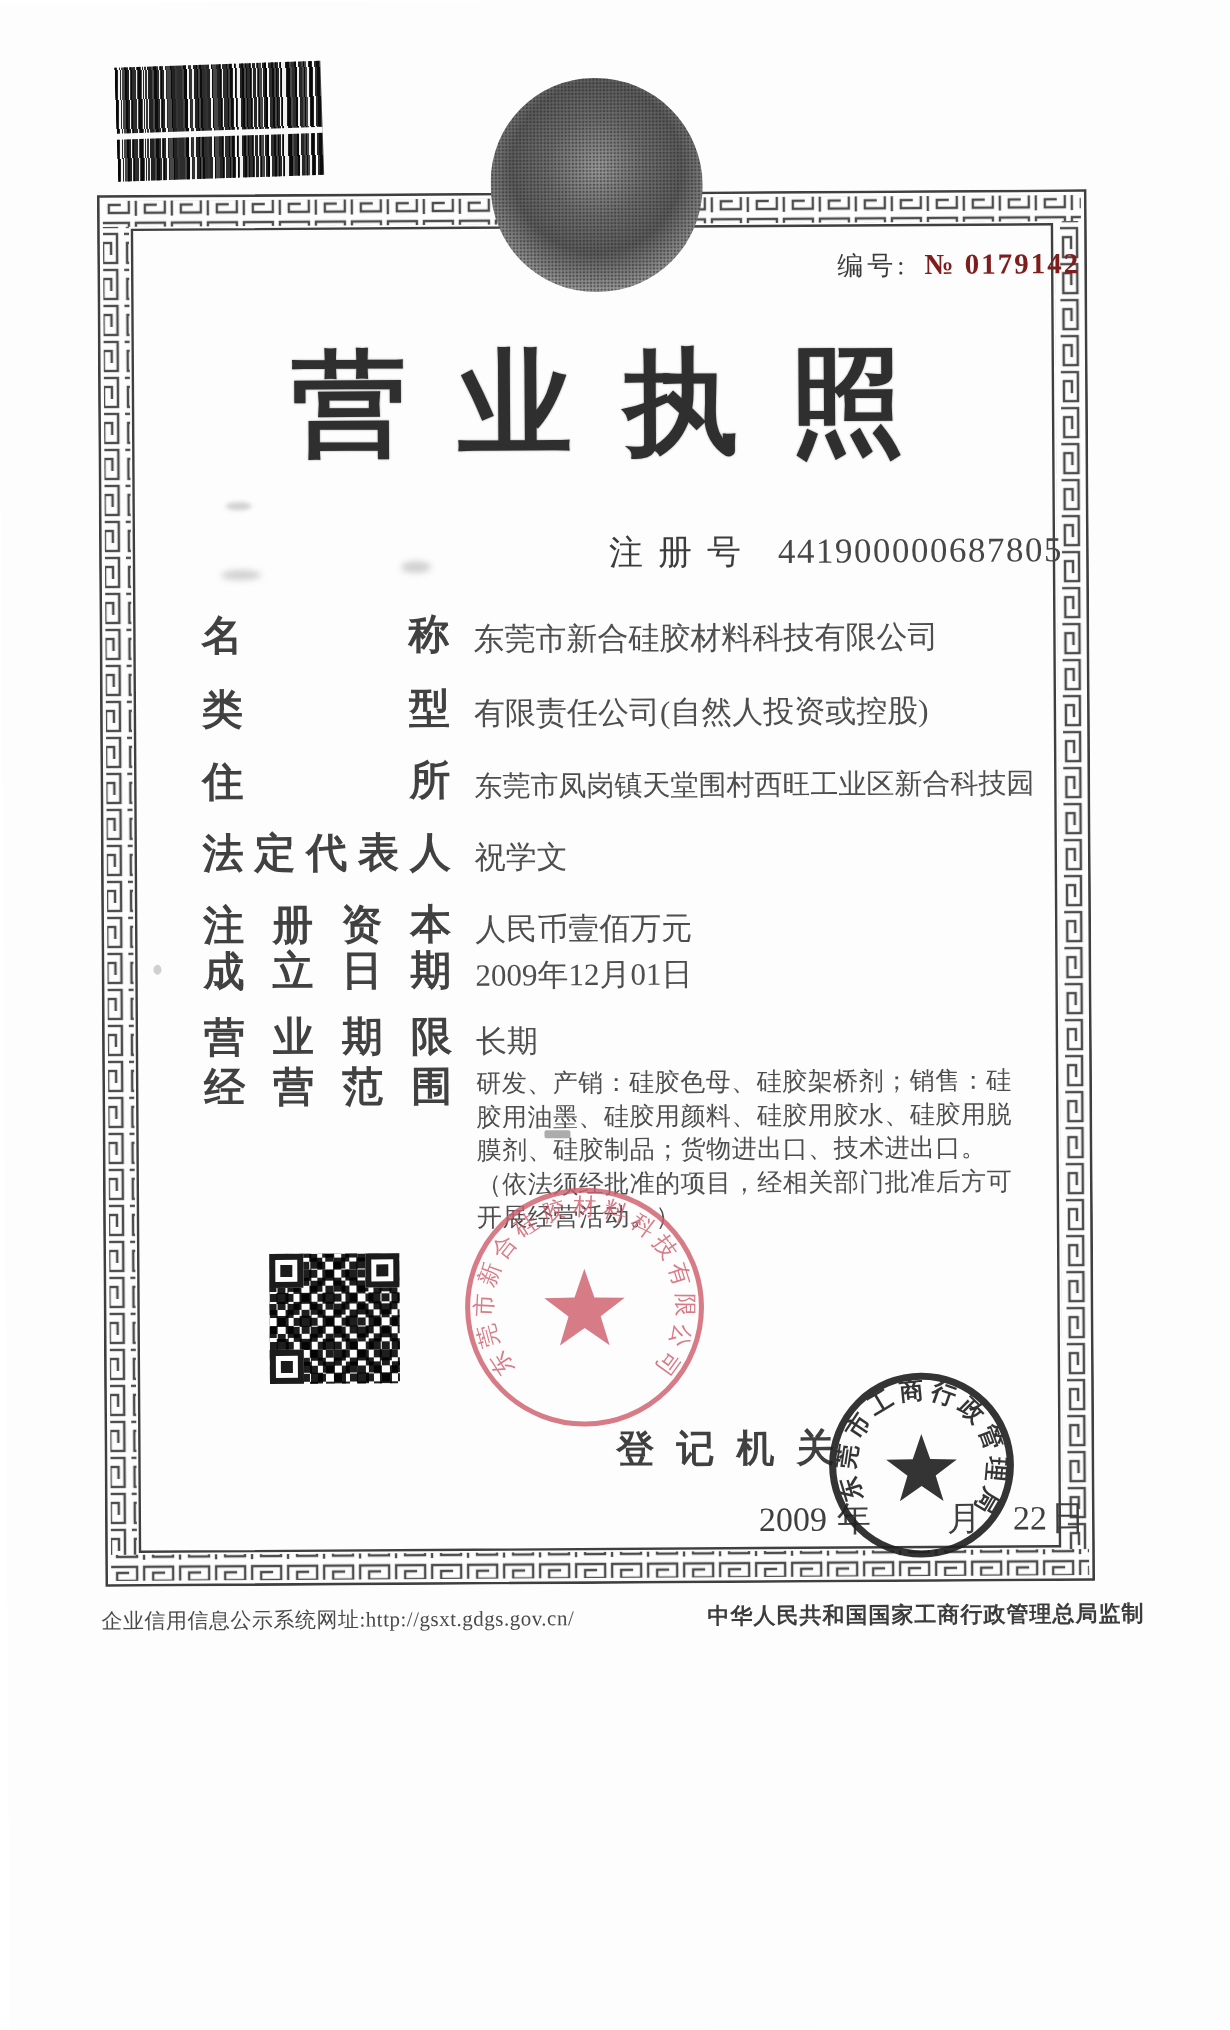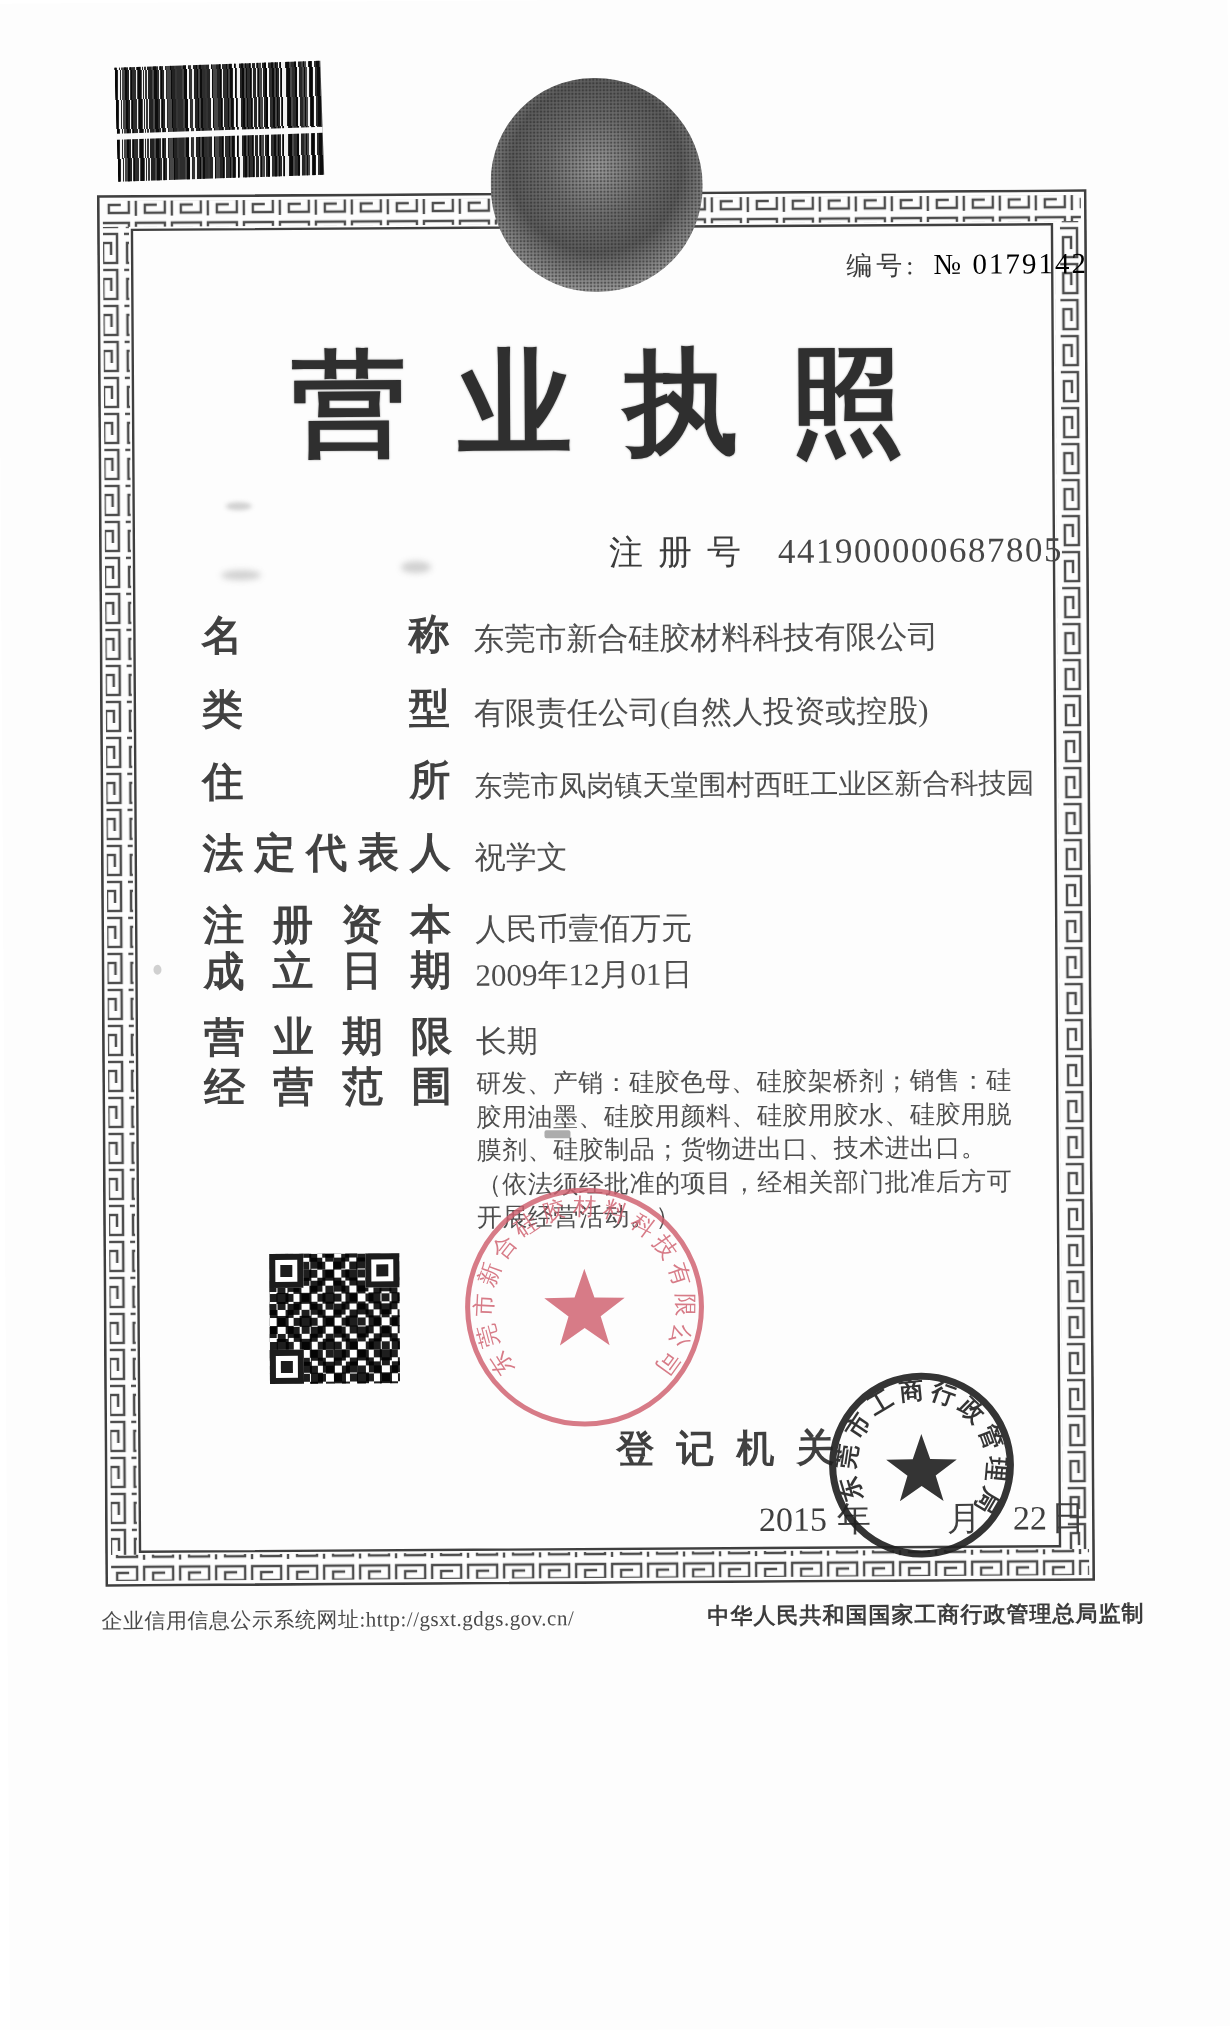--- a/index.html
+++ b/index.html
@@ -23,22 +23,22 @@
     background-image:
       radial-gradient(rgba(35,35,35,.55) 1px, rgba(255,255,255,0) 1.5px),
       radial-gradient(circle at 50% 42%, #9a9a9a 0%, #6e6e6e 30%, #5c5c5c 52%, #8a8a8a 70%, #bdbdbd 86%, #e9e9e9 100%);
     background-size:3.5px 3.5px, 100% 100%; }
 
   
   .frame { position:absolute; left:98px; top:192px; z-index:1; }
 
   
   .serial { position:absolute; left:838px; top:250px; z-index:2; white-space:nowrap; }
-  .serial .lab { font-size:26px; letter-spacing:4px; color:#3a3a3a;margin-left:9px; }
-  .serial .num { font-size:29px; font-weight:400; margin-left:12px; letter-spacing:2px; color:#000000; }
+  .serial .lab { font-size:26px; letter-spacing:4px; color:#3a3a3a; }
+  .serial .num { font-size:29px; font-weight:700; margin-left:12px; letter-spacing:2px; color:#7f1d1d; }
 
   
   .title { position:absolute; left:292px; top:338px; font-size:114px; line-height:1.15;
            font-weight:700; letter-spacing:52px; color:#2f2f2f; white-space:nowrap;
            text-shadow:0 0 2px rgba(45,45,45,.55); z-index:2; }
 
   
   .regno { position:absolute; left:608px; top:530px; z-index:2; white-space:nowrap; }
   .regno .lab { font-size:34px; font-weight:400; letter-spacing:15px; color:#3c3c3c; }
   .regno .num { font-size:35px; margin-left:18px; letter-spacing:1.5px; color:#474747; }
@@ -175,21 +175,21 @@
     <circle cx="128" cy="130" r="116" fill="none" stroke="#cf5f6e" stroke-width="5"></circle>
     <path transform="translate(128,134) scale(1.05)" d="M0,-40 L9.4,-12.9 L38,-12.4 L15.2,4.9 L23.5,32.4 L0,16 L-23.5,32.4 L-15.2,4.9 L-38,-12.4 L-9.4,-12.9 Z" fill="#cf5f6e"></path>
     <text font-size="23" letter-spacing="5.5" fill="#cf5f6e" font-family="Liberation Serif, DejaVu Serif, serif">
       <textPath href="#arcRed" startOffset="6">东莞市新合硅胶材料科技有限公司</textPath>
     </text>
   </svg>
 
   <div class="organ">登记机关</div>
 
   <div class="issue-date">
-    <span>2015</span><span class="ys">年</span><span></span><span class="ms">月</span><span class="dv">22</span><span class="ds">日</span>
+    <span>2009</span><span class="ys">年</span><span></span><span class="ms">月</span><span class="dv">22</span><span class="ds">日</span>
   </div>
 
   <svg class="registry-seal" width="202" height="202" viewBox="0 0 200 200">
     <defs>
       <path id="arcBlk" d="M 49,144 A 66,66 0 1 1 151,144" fill="none"></path>
     </defs>
     <circle cx="100" cy="102" r="88" fill="none" stroke="#1f1f1f" stroke-width="7"></circle>
     <path transform="translate(100,108) scale(0.92)" d="M0,-40 L9.4,-12.9 L38,-12.4 L15.2,4.9 L23.5,32.4 L0,16 L-23.5,32.4 L-15.2,4.9 L-38,-12.4 L-9.4,-12.9 Z" fill="#1f1f1f"></path>
     <text font-size="24" letter-spacing="5" fill="#1f1f1f" font-weight="bold" font-family="Liberation Serif, DejaVu Serif, serif">
       <textPath href="#arcBlk" startOffset="12">东莞市工商行政管理局</textPath>

